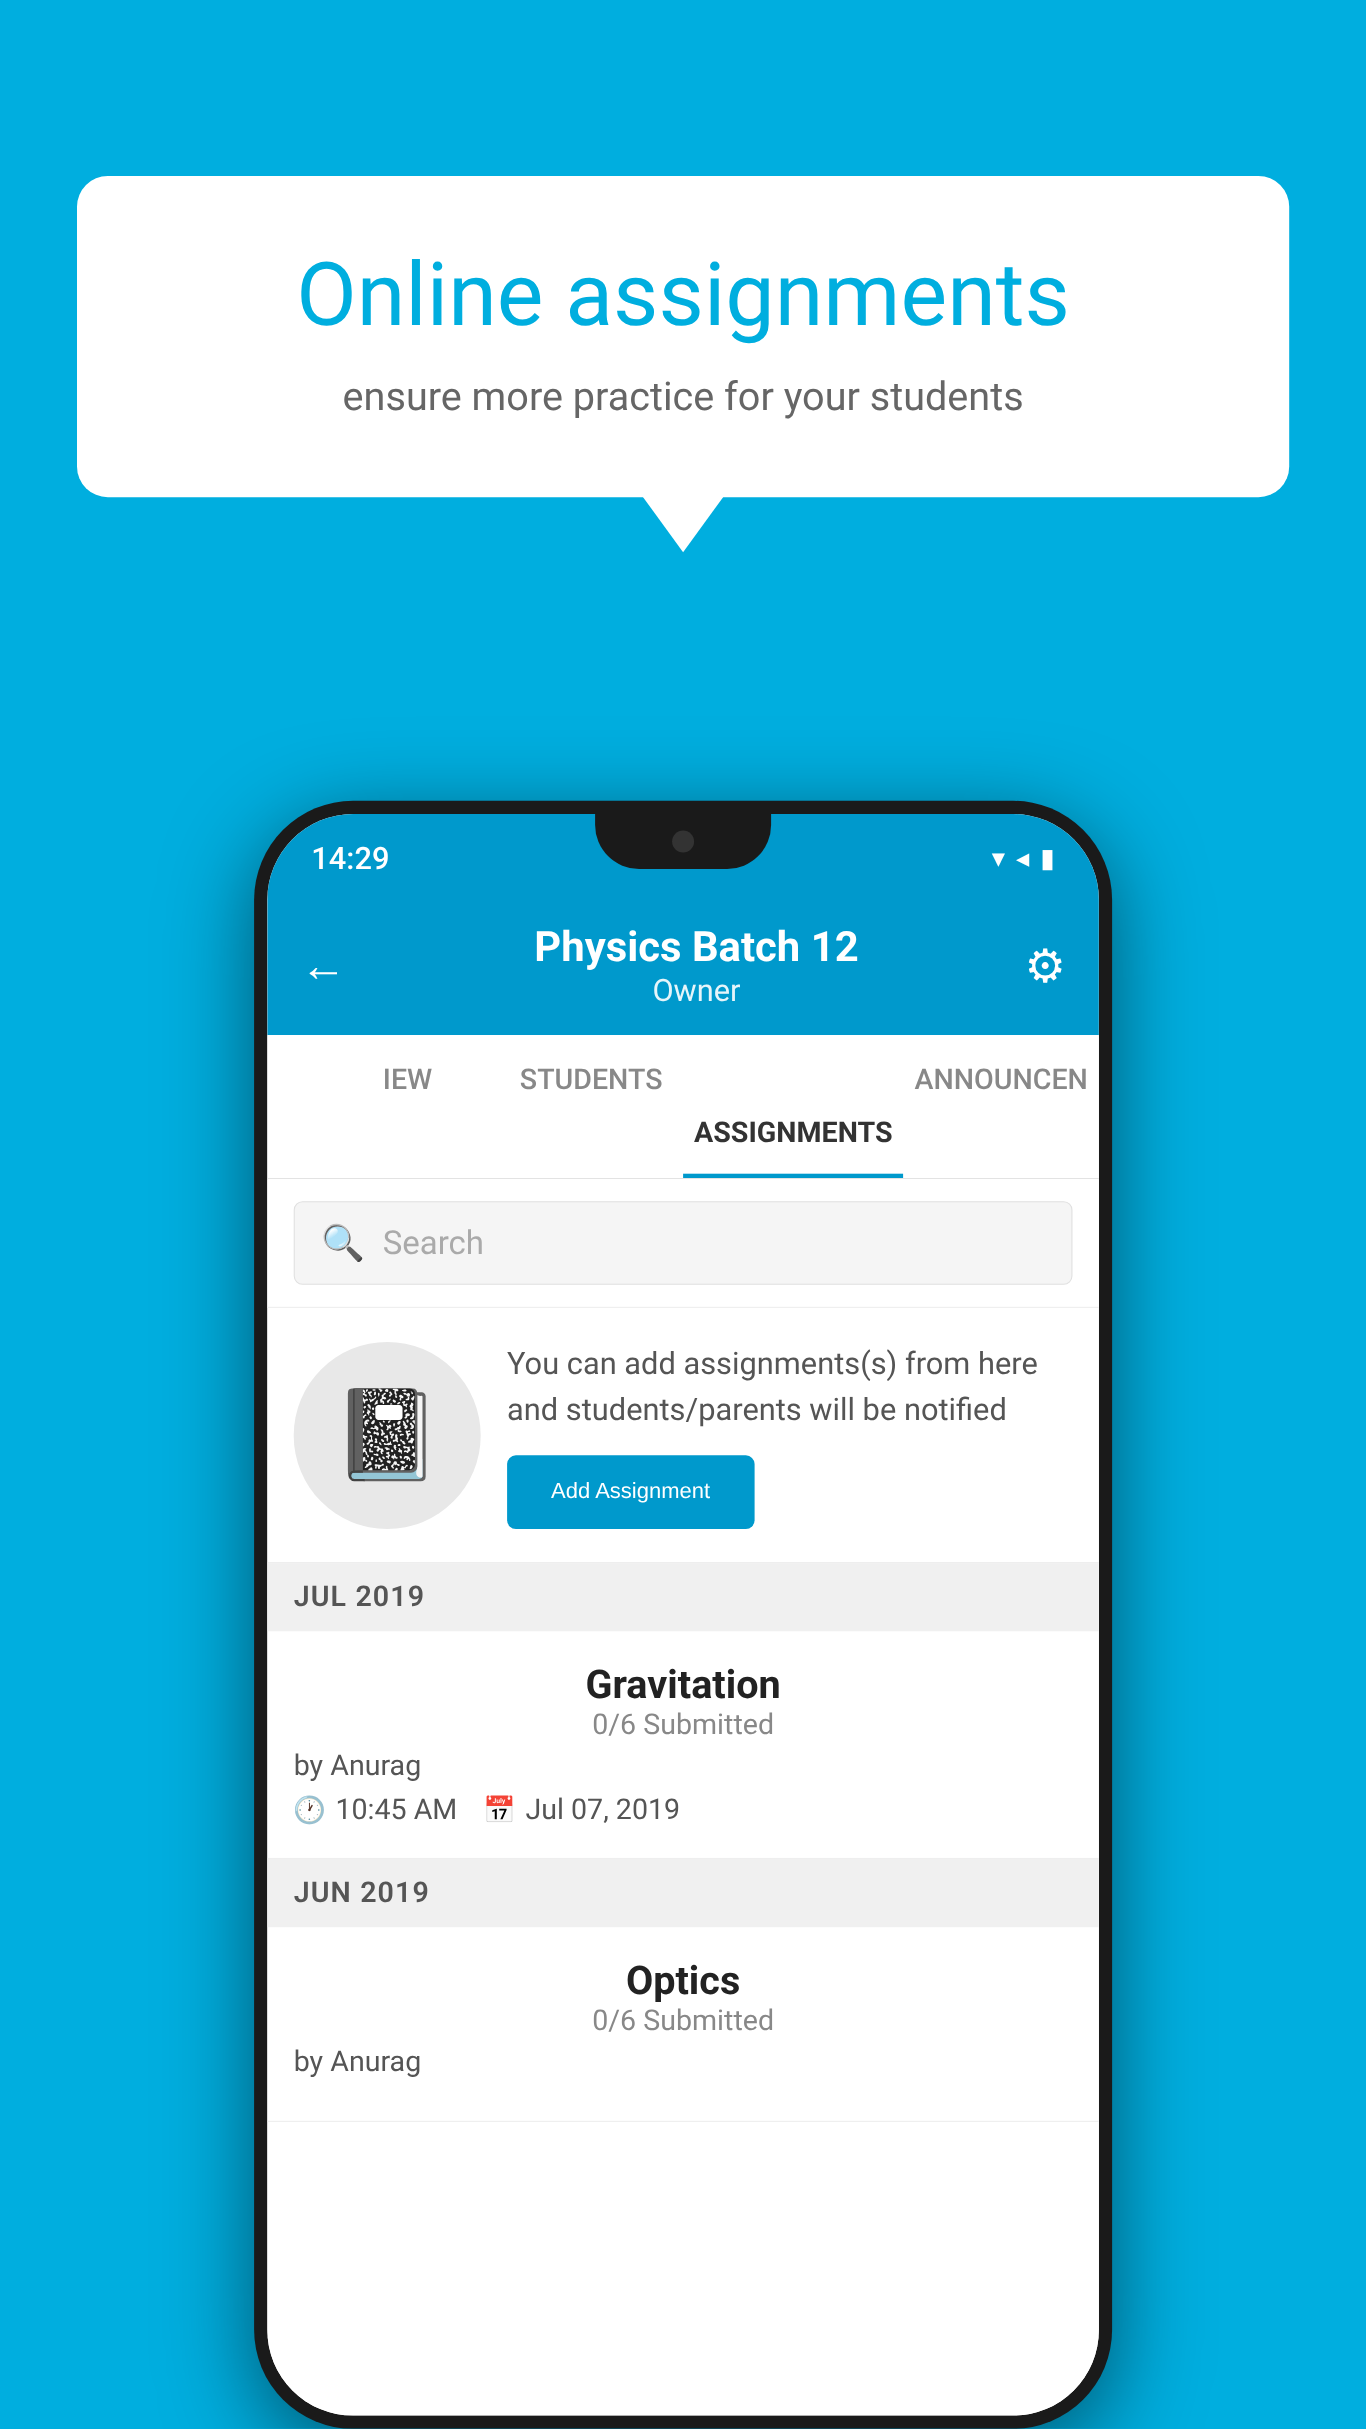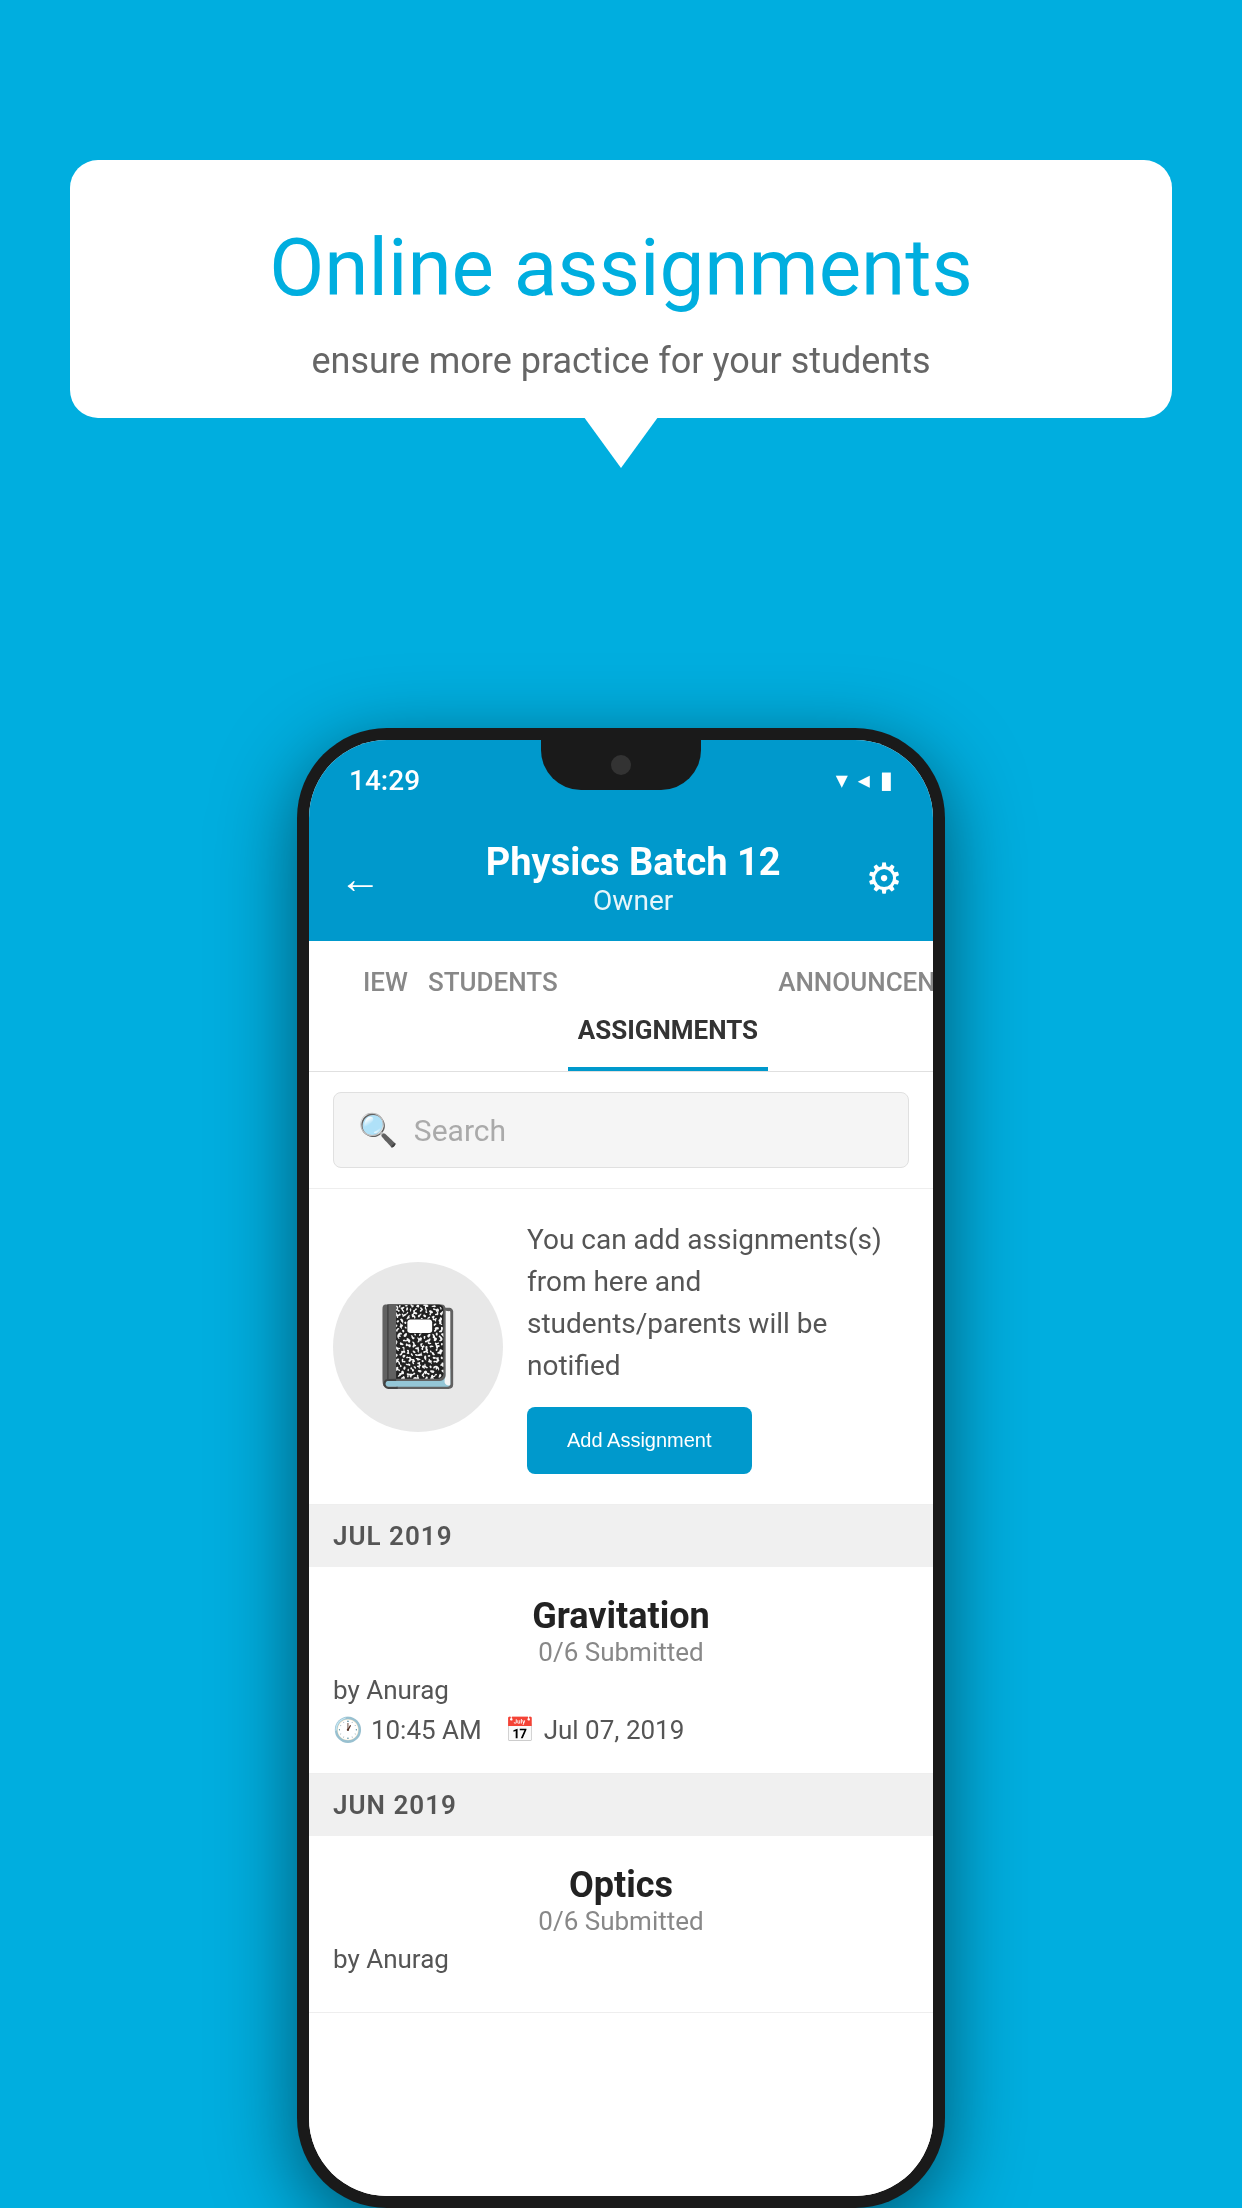--- a/index.html
+++ b/index.html
@@ -20,21 +20,21 @@
       left: 70px;
       right: 70px;
       display: flex;
       flex-direction: column;
       align-items: center;
     }
 
     .speech-bubble {
       background: white;
       border-radius: 28px;
-      padding: 60px 80px 36px;
+      padding: 60px 80px 70px;
       width: 100%;
       text-align: center;
       position: relative;
     }
 
     .speech-bubble::after {
       content: '';
       position: absolute;
       bottom: -50px;
       left: 50%;
@@ -59,21 +59,21 @@
       color: #666;
       font-weight: 400;
     }
 
     
     .phone-device {
       position: absolute;
       bottom: 0;
       left: 50%;
       transform: translateX(-50%);
-      width: 648px;
+      width: 780px;
       height: 1480px;
       background: #1a1a1a;
       border-radius: 90px;
       padding: 12px;
       box-shadow: 0 20px 80px rgba(0,0,0,0.5);
     }
 
     .phone-screen {
       width: 100%;
       height: 100%;

